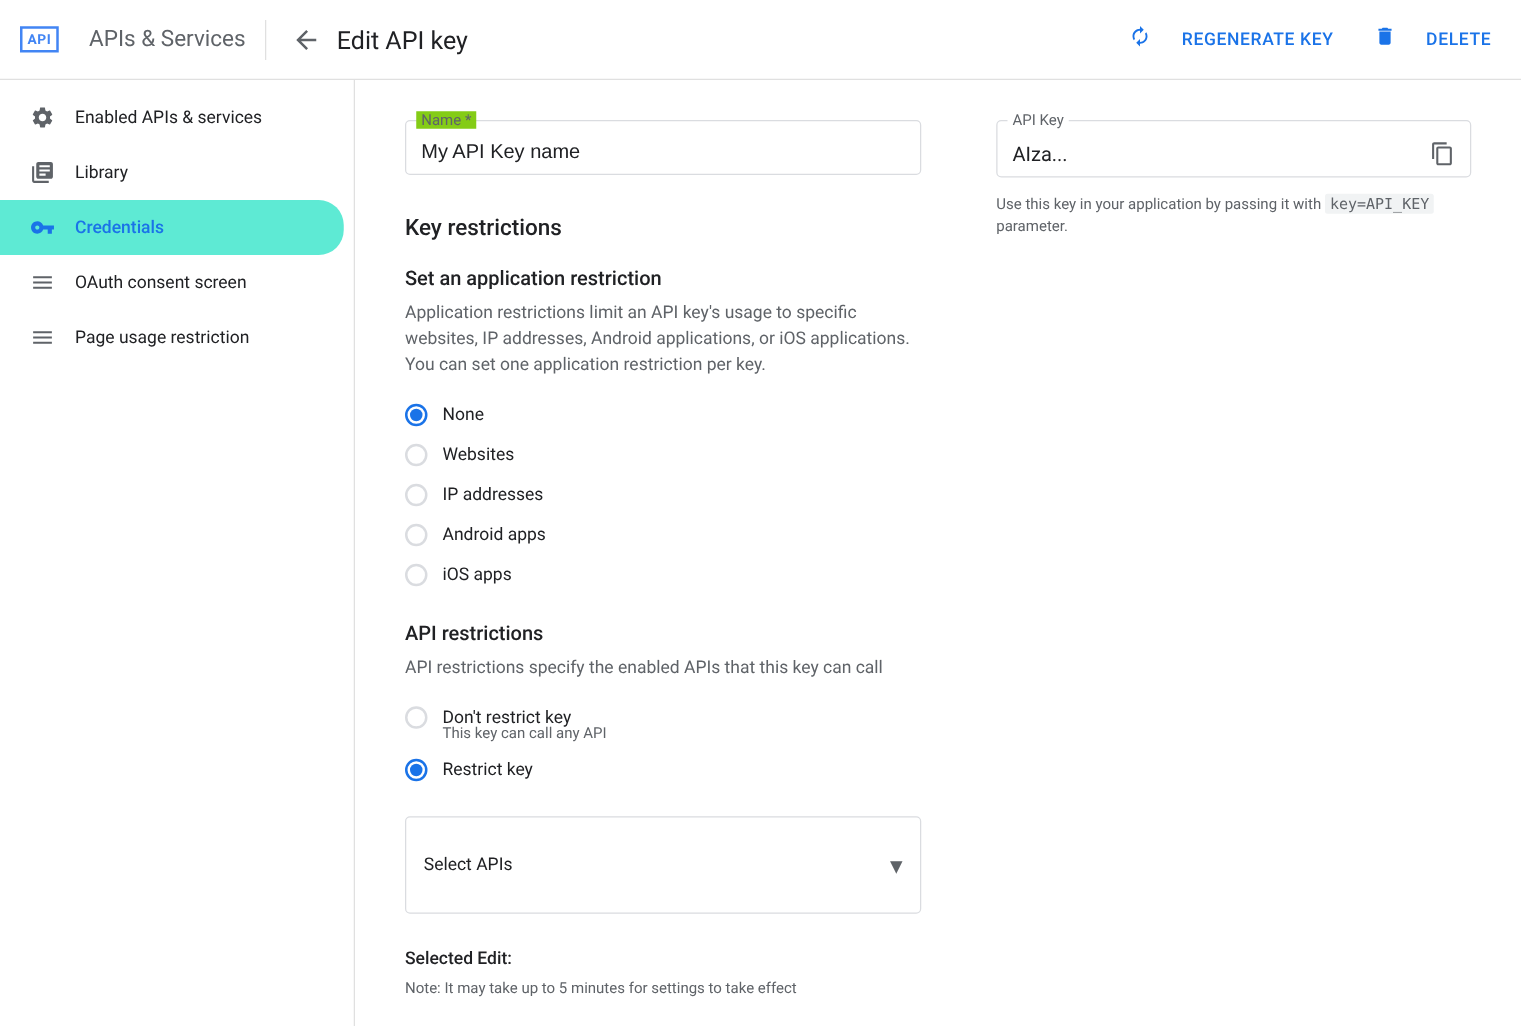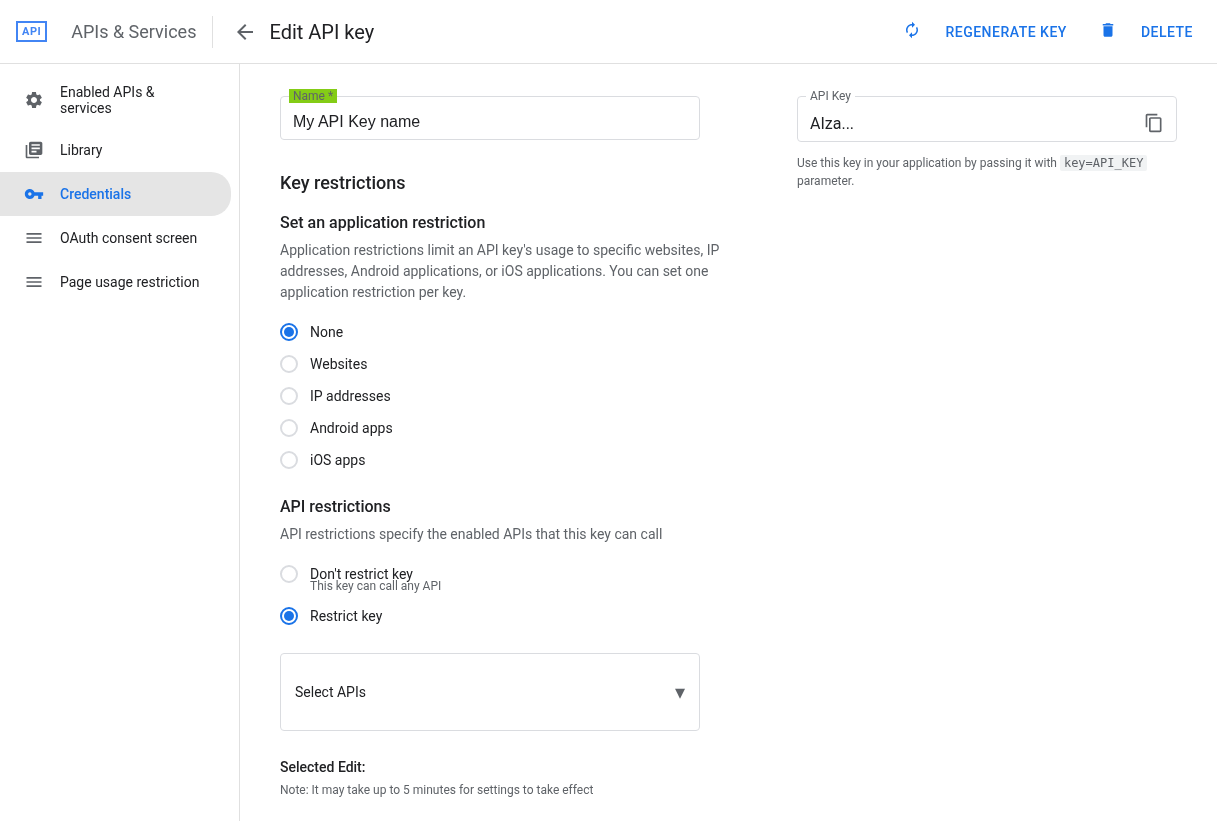--- a/index.html
+++ b/index.html
@@ -79,39 +79,39 @@
 
     
     .body-wrap {
       display: flex;
       flex: 1;
       overflow: hidden;
     }
 
     
     .sidebar {
-      width: 240px;
+      width: 284px;
       border-right: 1px solid #e0e0e0;
       padding: 8px 0;
       flex-shrink: 0;
       overflow-y: auto;
     }
     .sidebar-item {
       display: flex;
       align-items: center;
       gap: 16px;
       padding: 12px 24px;
       cursor: pointer;
       color: #202124;
       font-size: 14px;
       border-radius: 0 20px 20px 0;
       margin-right: 8px;
     }
     .sidebar-item.active {
-      background: #e5e5e5;
+      background: #5eead4;
       color: #1a73e8;
       font-weight: 500;
     }
     .sidebar-icon {
       font-size: 18px;
       color: #5f6368;
       display: flex;
       align-items: center;
       justify-content: center;
       width: 20px;

